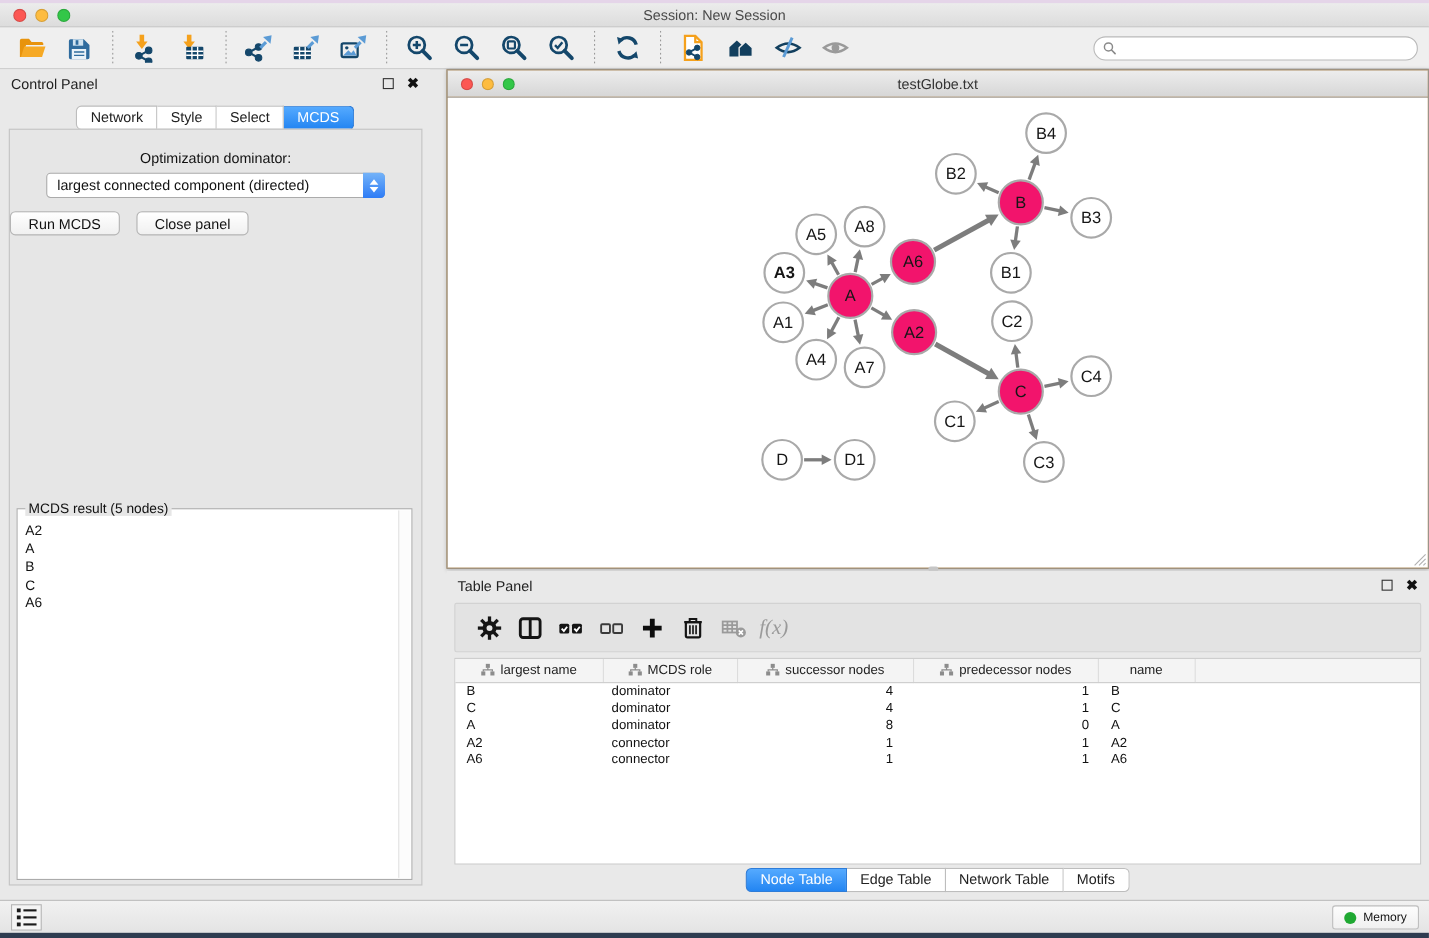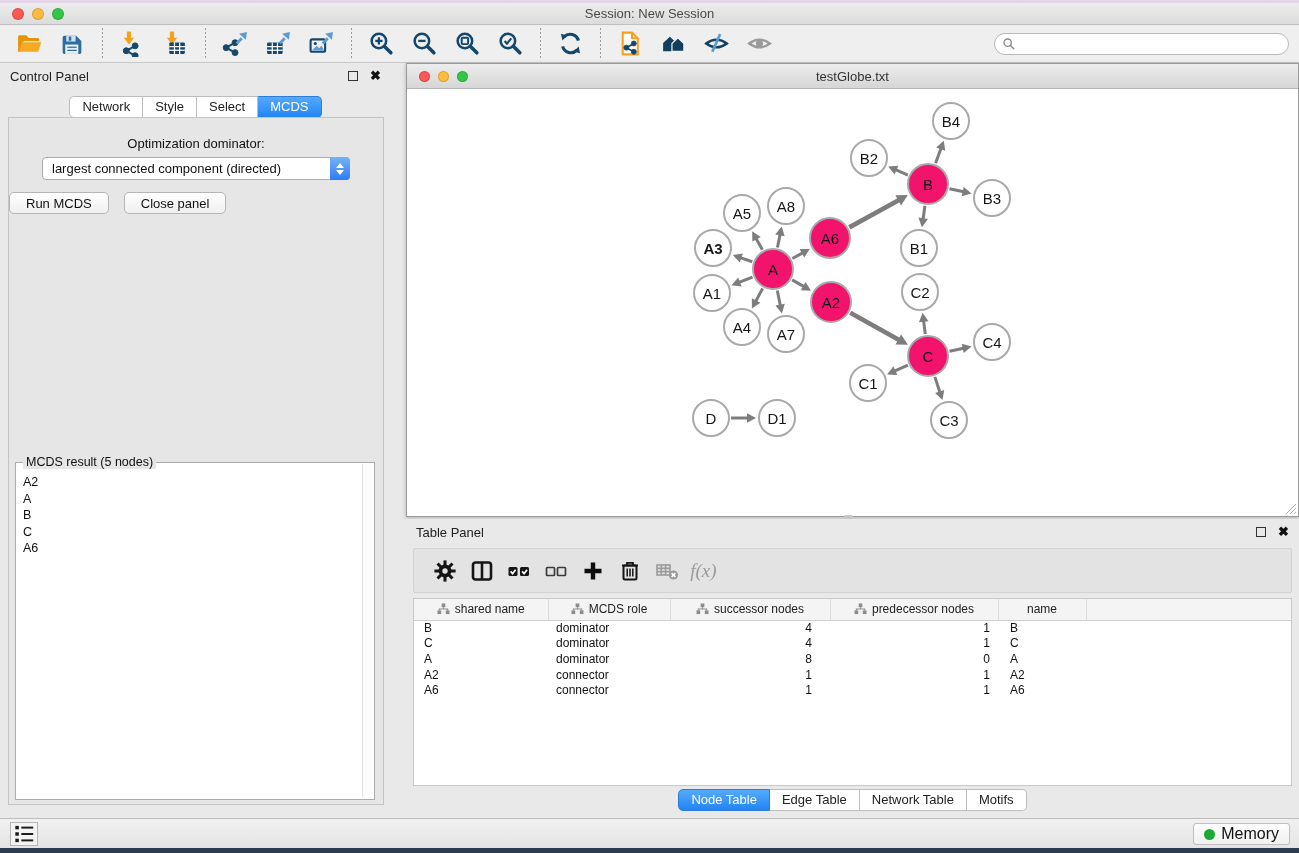--- a/index.html
+++ b/index.html
@@ -129,21 +129,21 @@
   
   #status-bar { position:absolute; left:0; top:818px; width:100%; height:30px;
     background:linear-gradient(#F1F1F1,#E4E4E4); border-top:1px solid #BDBDBD; }
   #task-history-btn { position:absolute; left:10px; top:3px; width:28px; height:24px;
     background:#F4F4F4; border:1px solid #B5B5B5; display:flex; align-items:center;
     justify-content:center; cursor:pointer; }
   #memory-btn { position:absolute; right:9px; top:4px; height:22px;
     background:linear-gradient(#FDFDFD,#F0F0F0); border:1px solid #BFBFBF; border-radius:3px;
     display:flex; align-items:center; gap:6px; padding:0 10px; cursor:pointer; }
   #memory-dot { width:11px; height:11px; border-radius:50%; background:#1FA832; }
-  #memory-label { font-size:16px; color:#111; }
+  #memory-label { font-size:11px; color:#111; }
   #desktop-strip { position:absolute; left:0; top:848px; width:100%; height:5px; background:#2E3C50; }
 </style>
 </head>
 <body>
 
 <div id="top-strip"></div>
 
 <div id="titlebar">
   <div class="traffic">
     <span class="tl red"></span>
@@ -589,21 +589,21 @@
               <th>
                 <span class="th-inner">
                   <svg viewBox="0 0 14 13">
                     <g fill="#8C8C8C">
                       <rect x="5" y="0.5" width="4" height="4"></rect>
                       <rect x="0.5" y="8" width="4" height="4"></rect>
                       <rect x="9.5" y="8" width="4" height="4"></rect>
                     </g>
                     <path d="M7 4.5 V6.5 M2.5 8 V6.5 H11.5 V8" stroke="#8C8C8C" fill="none" stroke-width="1.2"></path>
                   </svg>
-                  <span>shared name</span>
+                  <span>largest name</span>
                 </span>
               </th>
               <th>
                 <span class="th-inner">
                   <svg viewBox="0 0 14 13">
                     <g fill="#8C8C8C">
                       <rect x="5" y="0.5" width="4" height="4"></rect>
                       <rect x="0.5" y="8" width="4" height="4"></rect>
                       <rect x="9.5" y="8" width="4" height="4"></rect>
                     </g>

